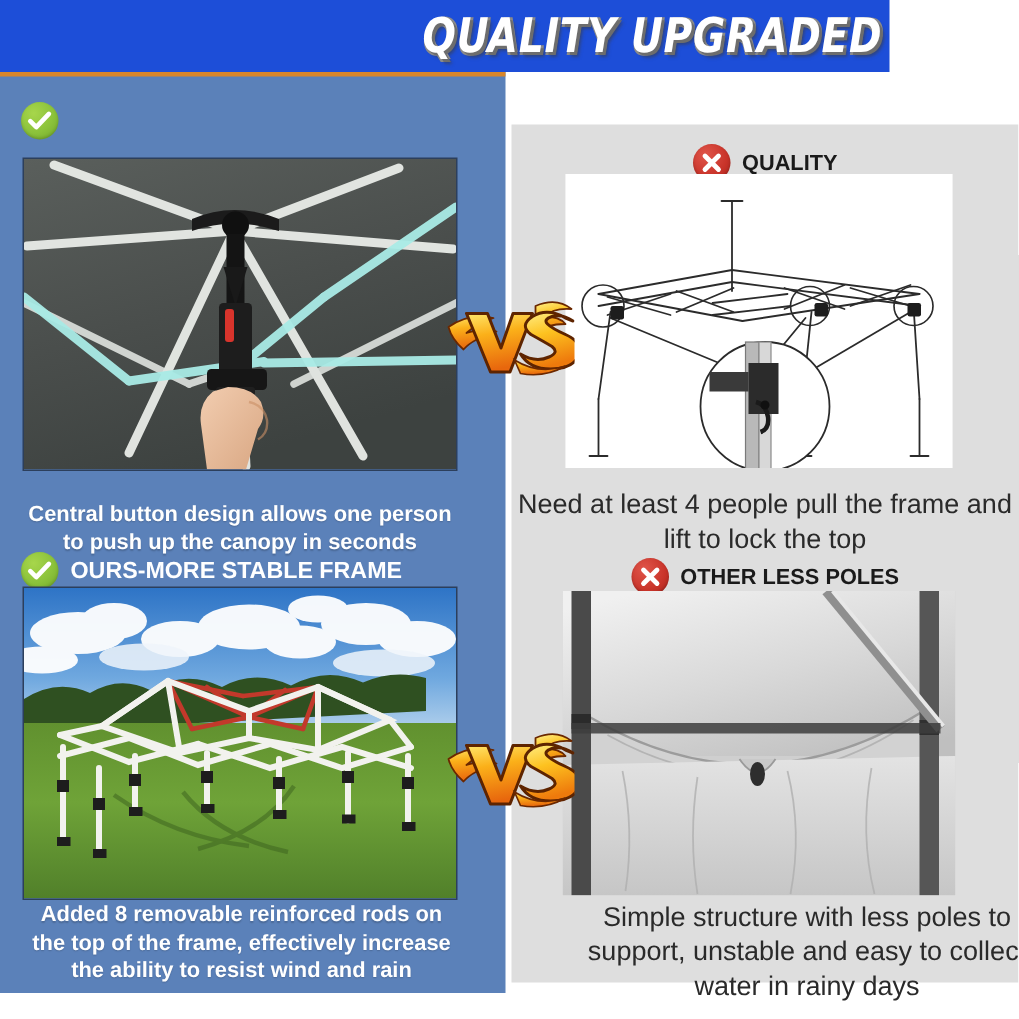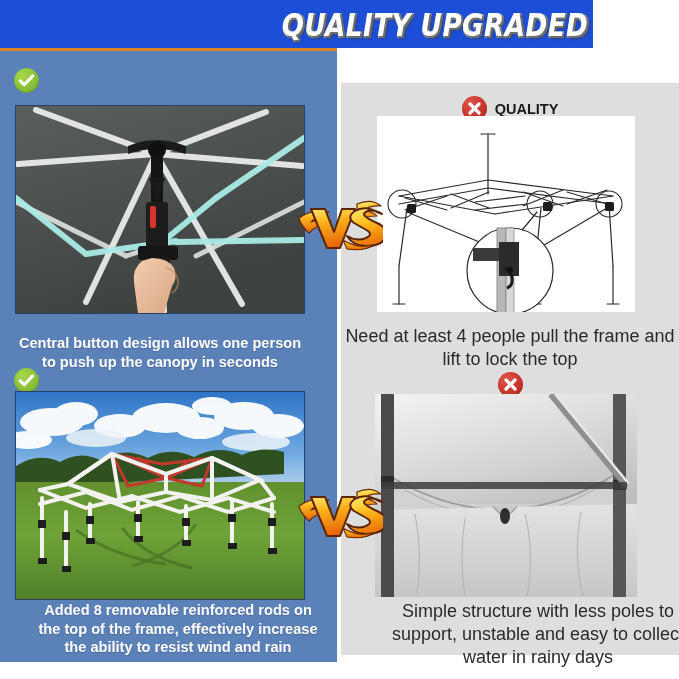--- a/index.html
+++ b/index.html
@@ -313,20 +313,21 @@
     <path d="M46 44 q16 10 34 4 q-14 8 -30 5 z" fill="url(#vsg1)" stroke="#6B2800" stroke-width="1.1"></path>
   </svg>
 </div>
 
 <div class="sec-head ours" style="top:368px;">
   <span class="badge ok">
     <svg width="25" height="25" viewBox="0 0 25 25">
       <path d="M6.2 12.8 L10.2 16.7 L18.6 7.9" fill="none" stroke="#ffffff" stroke-width="3.1" stroke-linecap="round" stroke-linejoin="round"></path>
     </svg>
   </span>
+  <span class="sec-label light">OURS-MORE STABLE FRAME</span>
 </div>
 
 <div class="media photo" style="left:15px; top:391px; width:288px; height:207px;">
   <svg width="288" height="207" viewBox="0 0 288 207" style="display:block">
     <defs>
       <linearGradient id="skyg" x1="0" y1="0" x2="0" y2="1">
         <stop offset="0%" stop-color="#2E74C6"></stop>
         <stop offset="60%" stop-color="#6FA8DF"></stop>
         <stop offset="100%" stop-color="#BBD6EE"></stop>
       </linearGradient>
@@ -415,28 +416,29 @@
       <rect x="46" y="174" width="9" height="6"></rect>
       <rect x="70" y="146" width="9" height="6"></rect>
       <rect x="118" y="144" width="9" height="6"></rect>
       <rect x="166" y="148" width="9" height="6"></rect>
       <rect x="212" y="151" width="9" height="6"></rect>
       <rect x="252" y="156" width="9" height="6"></rect>
     </g>
   </svg>
 </div>
 
-<div class="caption light" style="left:32px; top:601px; width:292px;">Added 8 removable reinforced rods on the top of the frame, effectively increase the ability to resist wind and rain</div>
+<div class="caption light" style="left:15px; top:601px; width:292px;">Added 8 removable reinforced rods on the top of the frame, effectively increase the ability to resist wind and rain</div>
 
 <div class="sec-head others" style="left:341px; top:372px; width:338px;">
   <span class="badge bad">
     <svg width="25" height="25" viewBox="0 0 25 25">
       <path d="M8 8 L17 17 M17 8 L8 17" fill="none" stroke="#ffffff" stroke-width="3.2" stroke-linecap="round"></path>
     </svg>
   </span>
+  <span class="sec-label dark">OTHER LESS POLES</span>
 </div>
 
 <div class="media" style="left:375px; top:394px; width:262px; height:203px;">
   <svg width="262" height="203" viewBox="0 0 262 203" style="display:block">
     <defs>
       <linearGradient id="fabricg" x1="0.2" y1="0" x2="0.8" y2="1">
         <stop offset="0%" stop-color="#F0F0F0"></stop>
         <stop offset="50%" stop-color="#D9D9D9"></stop>
         <stop offset="100%" stop-color="#BFBFBF"></stop>
       </linearGradient>

